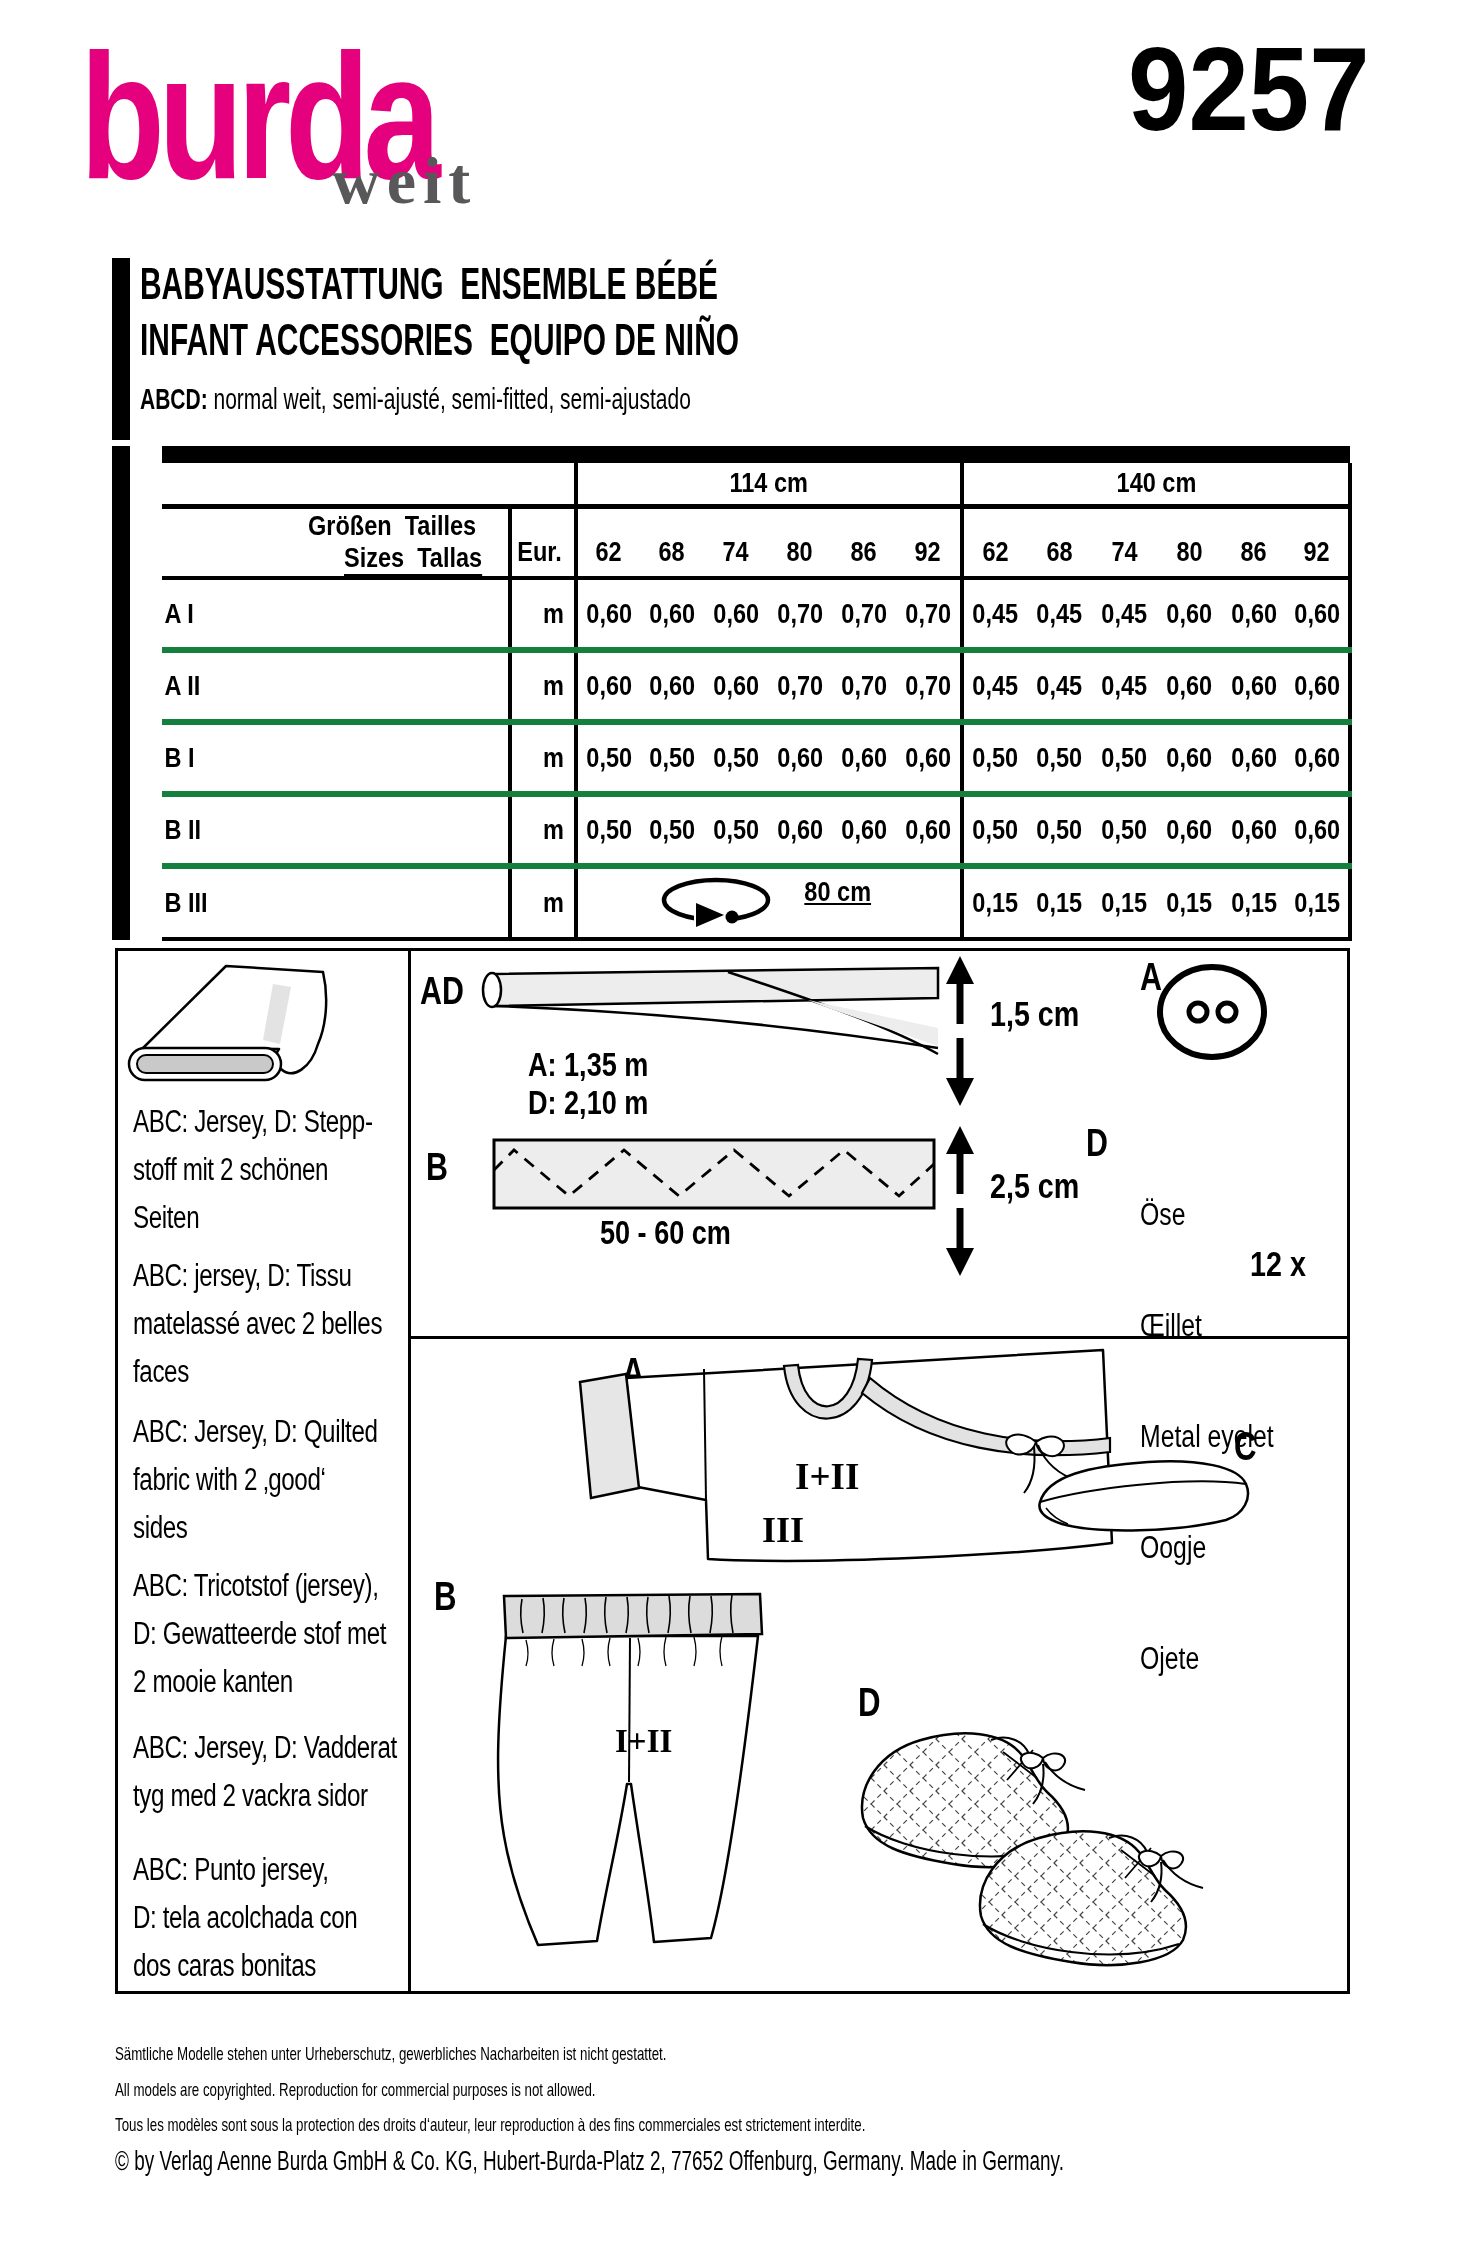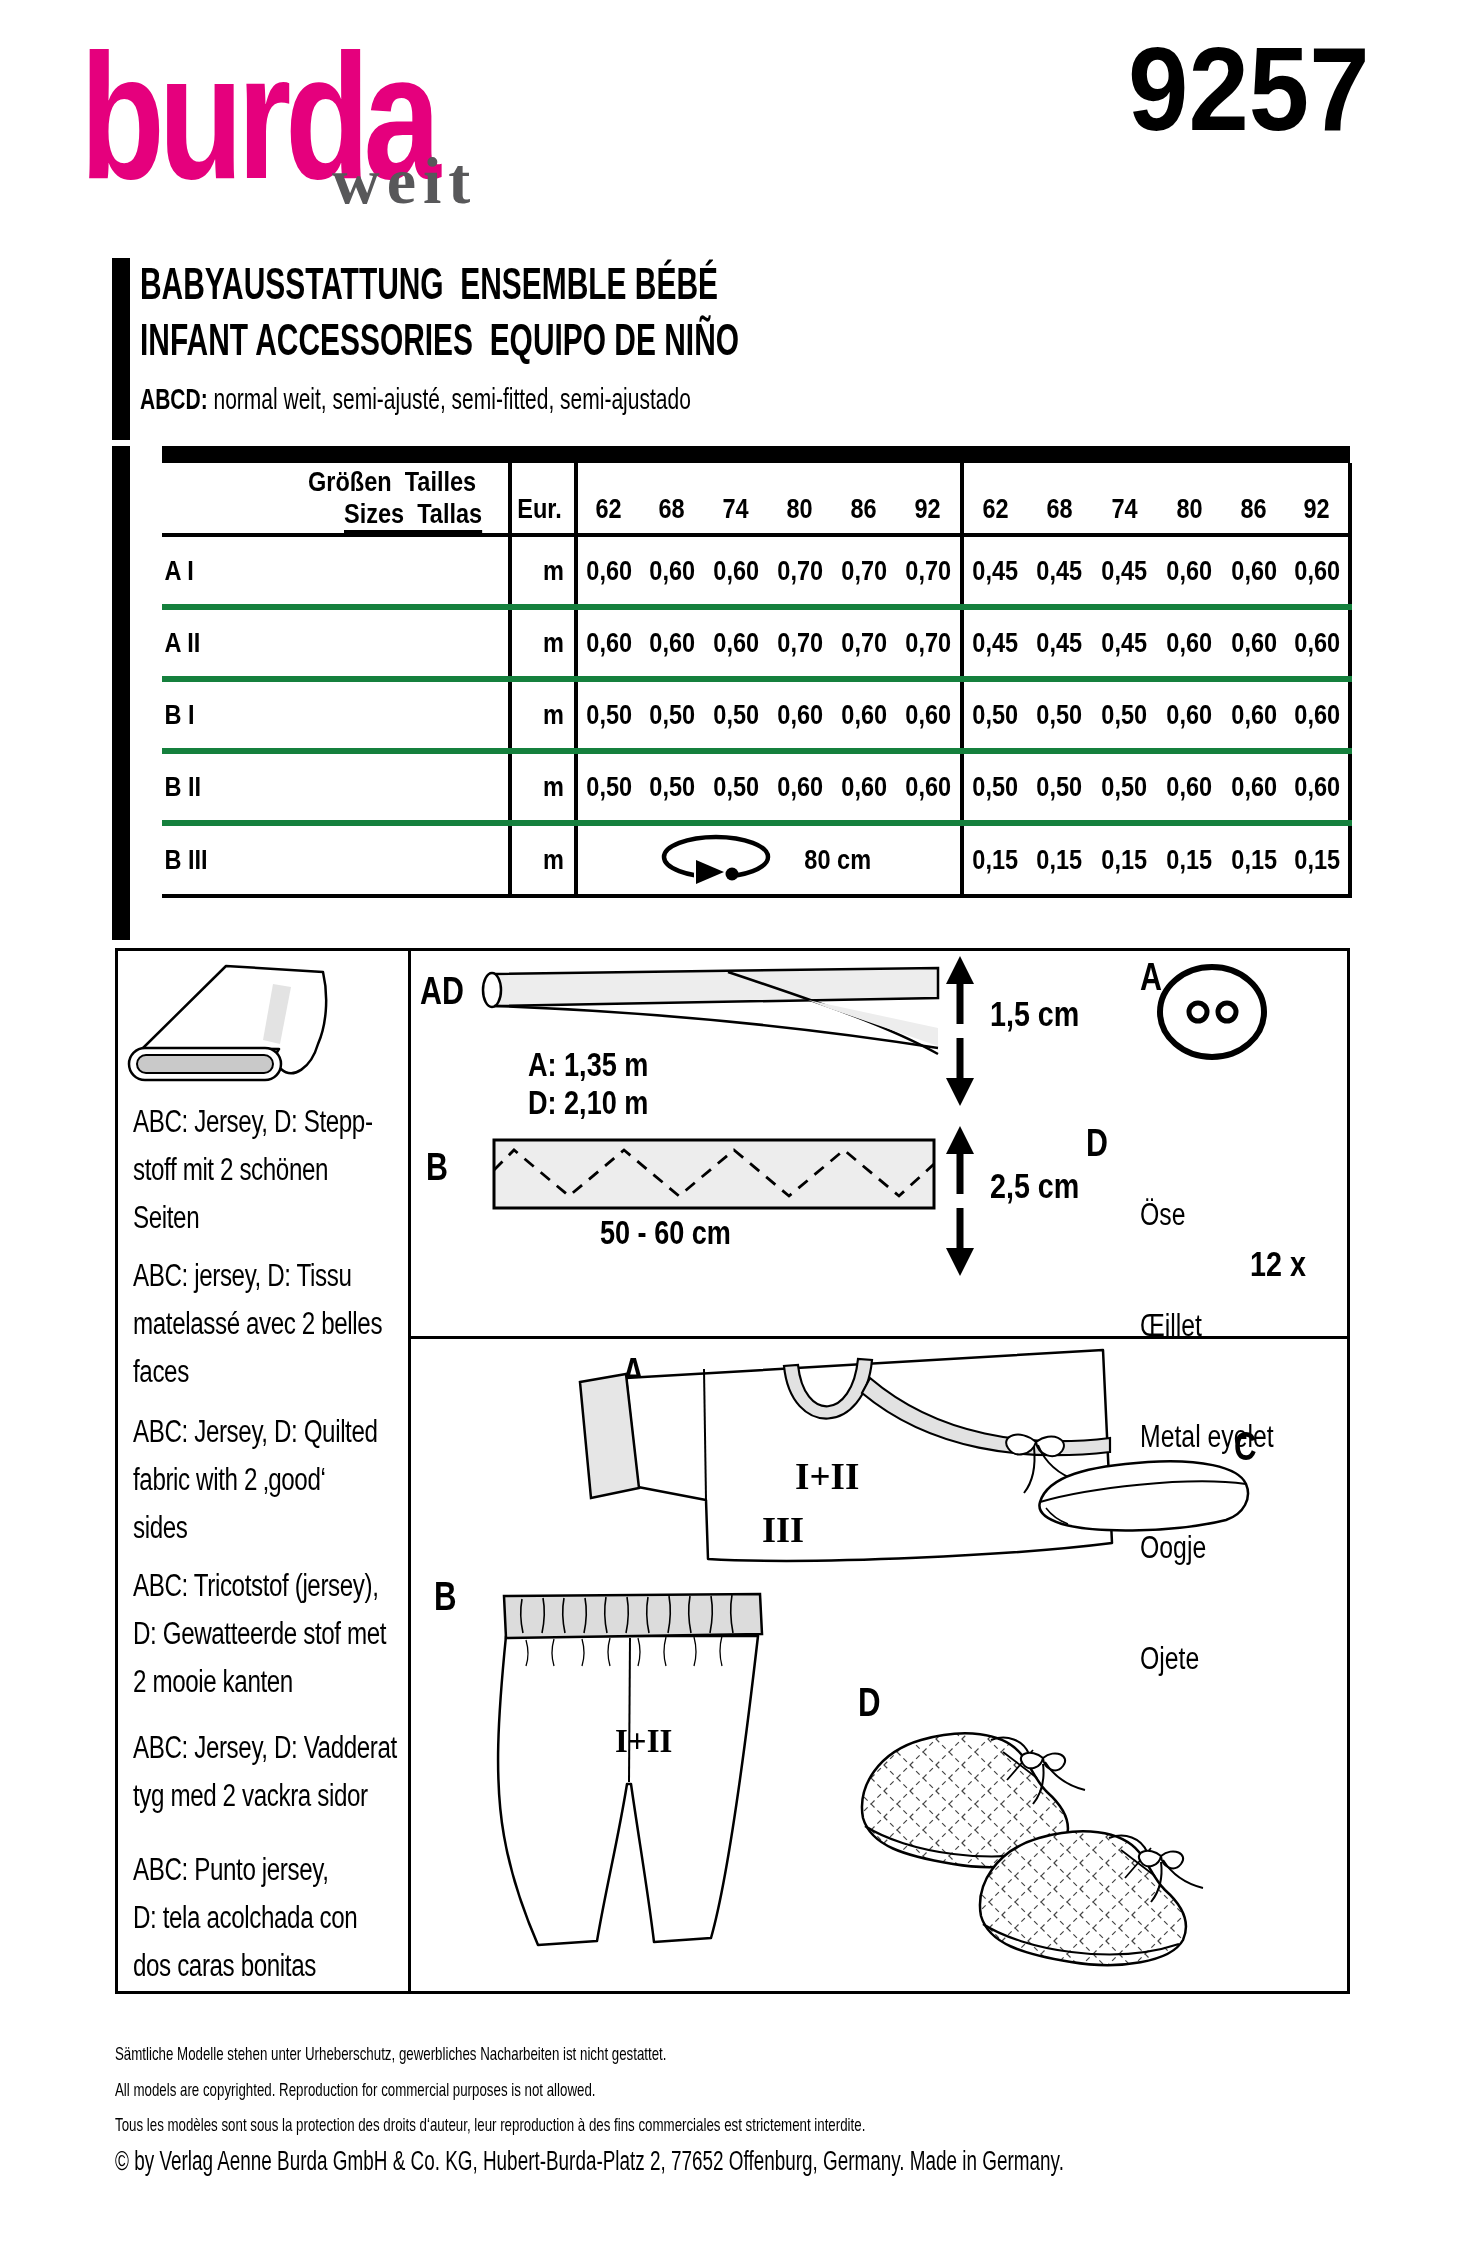--- a/index.html
+++ b/index.html
@@ -27,21 +27,21 @@
   .cx { display:inline-block; transform:scaleX(0.84); transform-origin:center; white-space:pre; }
   .cxl { display:inline-block; transform:scaleX(0.84); transform-origin:left center; white-space:pre; }
   .bl4 { border-left:4px solid #000; } .br4 { border-right:4px solid #000; }
   .bb5 { border-bottom:5px solid #000; } .bb4 { border-bottom:4px solid #000; }
   .bb3 { border-bottom:6px solid #15803d; }
   .tleft { text-align:left !important; }
   .tright { text-align:right !important; padding-right:8px !important; }
   .vbottom { vertical-align:bottom !important; padding-bottom:8px !important; }
   .grp-hdr { font-size:31px; }
   .sizehdr2 { text-decoration:underline; text-underline-offset:7px; text-decoration-thickness:3px; }
-  .b3flex { display:flex; align-items:center; justify-content:center; gap:26px; }
+  .b3flex { display:flex; align-items:flex-start; justify-content:center; gap:26px;text-decoration:underline; }
   
   .box { border:3px solid #000; }
   .note { white-space:pre-line; font-size:31px; line-height:48px; letter-spacing:-0.5px;
           transform:scaleX(0.78); transform-origin:left top; }
   .nlabel { font-weight:bold; font-size:38px; line-height:1;
             transform:scaleX(0.80); transform-origin:left top; white-space:pre; }
   .meas { font-weight:bold; font-size:35px; line-height:1;
           transform:scaleX(0.82); transform-origin:left top; white-space:pre; }
   .meas2 { font-weight:bold; font-size:33px; line-height:1.18;
            transform:scaleX(0.82); transform-origin:left top; white-space:pre; }
@@ -85,20 +85,25 @@
         <col style="width:64px">
         <col style="width:66px">
       <col style="width:65px">
         <col style="width:65px">
         <col style="width:65px">
       <col style="width:65px">
         <col style="width:64px">
         <col style="width:64px">
     </colgroup>
     <tbody>
+        <tr style="height:43px">
+      <td colspan="2" class="bb5"></td>
+      <td colspan="6" class="bl4 bb5 grp-hdr"><span class="cx">114 cm</span></td>
+      <td colspan="6" class="bl4 bb5 br4 grp-hdr"><span class="cx">140 cm</span></td>
+    </tr>
     <tr style="height:72px">
       <td class="bb4 br4 tleft">
         <div style="padding-left:3px;text-align:right;"><span class="cxl">Größen  Tailles</span><br>
         <span class="cxl sizehdr2">Sizes  Tallas</span></div>
       </td>
       <td class="bb4 br4 vbottom tright"><span class="cx">Eur.</span></td>
       <td class="bb4 vbottom"><span class="cx">62</span></td>
       <td class="bb4 vbottom"><span class="cx">68</span></td>
       <td class="bb4 vbottom"><span class="cx">74</span></td>
       <td class="bb4 vbottom"><span class="cx">80</span></td>

